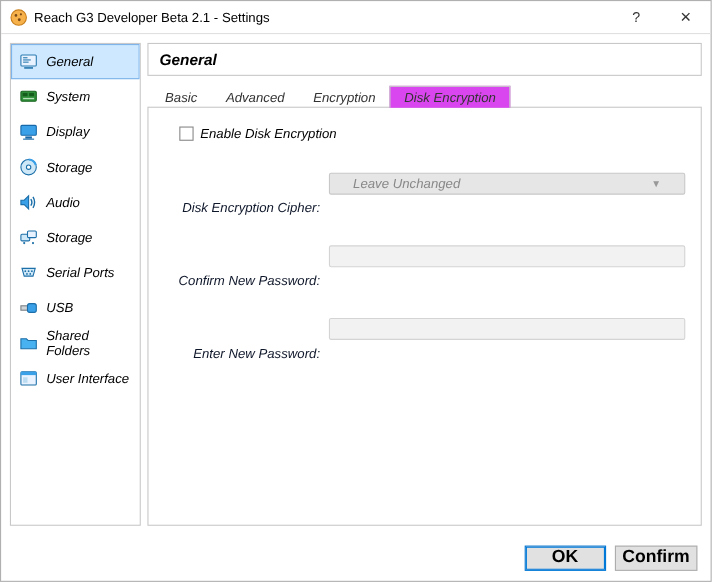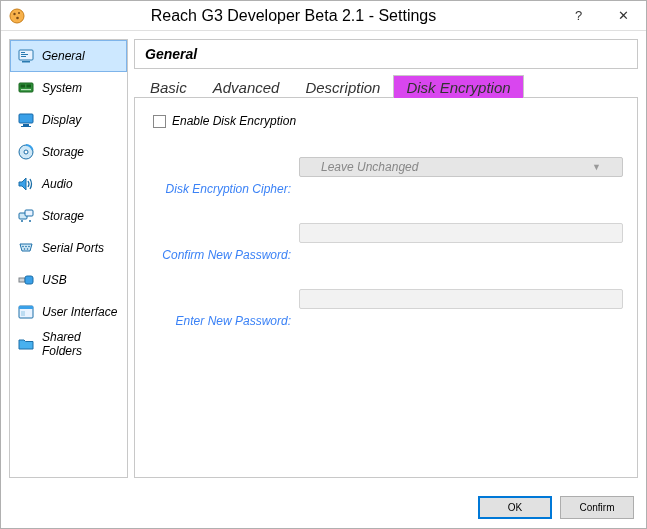--- a/index.html
+++ b/index.html
@@ -26,22 +26,21 @@
     padding: 0 0 0 8px;
     border-bottom: 1px solid #e0e0e0;
   }
   .titlebar-icon {
     width: 16px; height: 16px;
     margin-right: 6px;
     display: flex; align-items: center; justify-content: center;
   }
   .titlebar-title {
     flex: 1;
-    font-size: 16px;
-    text-align: center;
+    font-size: 12px;
   }
   .titlebar-btn {
     width: 45px; height: 29px;
     display: flex; align-items: center; justify-content: center;
     font-size: 13px;
     color: #333;
   }
   .content {
     flex: 1;
     display: flex;
@@ -92,21 +91,21 @@
   .tabbar {
     display: flex;
     align-items: flex-end;
     padding-left: 3px;
     height: 22px;
   }
   .tab {
     padding: 3px 12px 2px 12px;
     border: 1px solid transparent;
     border-bottom: none;
-    font-size: 15px;
+    font-size: 12px;
     position: relative;
     top: 1px;
     background: transparent;
     color: #333;
   }
   .tab.active {
     border-color: #c8c8c8;
     background: #d946ef;
     z-index: 2;
   }
@@ -114,38 +113,38 @@
     border: 1px solid #c8c8c8;
     flex: 1;
     background: #fff;
     padding: 16px 14px;
     position: relative;
   }
   .checkbox-row {
     display: flex;
     align-items: center;
     gap: 6px;
-    margin-left: 4px;
+    margin-left: 14px;
     margin-bottom: 10px;
   }
   .checkbox {
     width: 13px; height: 13px;
     border: 1px solid #888;
     background: #fff;
   }
   .form-row {
     display: flex;
     align-items: center;
     margin-bottom: 8px;
   }
   .form-label {
     width: 150px;
     text-align: right;
     padding-right: 8px;
-    color: #3b82f6;
+    color: #0f172a;
     margin-top: 44px;
   }
   .form-control {
     flex: 1;
   }
   .select-disabled {
     height: 20px;
     border: 1px solid #c8c8c8;
     background: #e6e6e6;
     color: #888;
@@ -169,25 +168,26 @@
     justify-content: flex-end;
     align-items: center;
     gap: 8px;
     padding: 0 12px 0 0;
   }
   .btn {
     min-width: 74px;
     height: 23px;
     border: 1px solid #adadad;
     background: #e1e1e1;
-    font-size: 10px;
+    font-size: 16px;
     font-family: inherit;
     display: flex;
     align-items: center;
     justify-content: center;
+    font-weight: bold;
   }
   .btn.primary {
     border: 1px solid #0078d7;
     box-shadow: inset 0 0 0 1px #0078d7;
     background: #e1e1e1;
   }
 </style>
 </head>
 <body>
 
@@ -301,49 +301,49 @@
             <rect x="2" y="7" width="6" height="4" fill="#cfd4d8" stroke="#7a8086"></rect>
             <rect x="8" y="5" width="8" height="8" rx="2" fill="#3aa0e8" stroke="#1c6fa8"></rect>
           </svg>
         </span>
         <span class="side-label">USB</span>
       </div>
 
       <div class="side-item">
         <span class="icon">
           <svg width="18" height="18" viewBox="0 0 18 18">
+            <path d="M2 5 L7 5 L8.5 6.5 L16 6.5 L16 14 L2 14 Z" fill="#48b1ef" stroke="#1c6fa8"></path>
+          </svg>
+        </span>
+        <span class="side-label">Shared Folders</span>
+      </div>
+
+      <div class="side-item">
+        <span class="icon">
+          <svg width="18" height="18" viewBox="0 0 18 18">
             <rect x="2" y="3" width="14" height="12" rx="1" fill="#e9f3ff" stroke="#1c6fa8"></rect>
             <rect x="2" y="3" width="14" height="3" fill="#3aa0e8"></rect>
             <rect x="4" y="8" width="4" height="5" fill="#bcdcf2"></rect>
           </svg>
         </span>
         <span class="side-label">User Interface</span>
       </div>
 
-      <div class="side-item">
-        <span class="icon">
-          <svg width="18" height="18" viewBox="0 0 18 18">
-            <path d="M2 5 L7 5 L8.5 6.5 L16 6.5 L16 14 L2 14 Z" fill="#48b1ef" stroke="#1c6fa8"></path>
-          </svg>
-        </span>
-        <span class="side-label">Shared Folders</span>
-      </div>
-
     </div>
 
     <div class="main">
 
       <div class="main-header">
         <span class="main-header-title">General</span>
       </div>
 
       <div class="tabbar">
         <div class="tab">Basic</div>
         <div class="tab">Advanced</div>
-        <div class="tab">Description</div>
+        <div class="tab">Encryption</div>
         <div class="tab active">Disk Encryption</div>
       </div>
 
       <div class="tabpanel">
 
         <div class="checkbox-row">
           <span class="checkbox"></span>
           <span>Enable Disk Encryption</span>
         </div>
 

